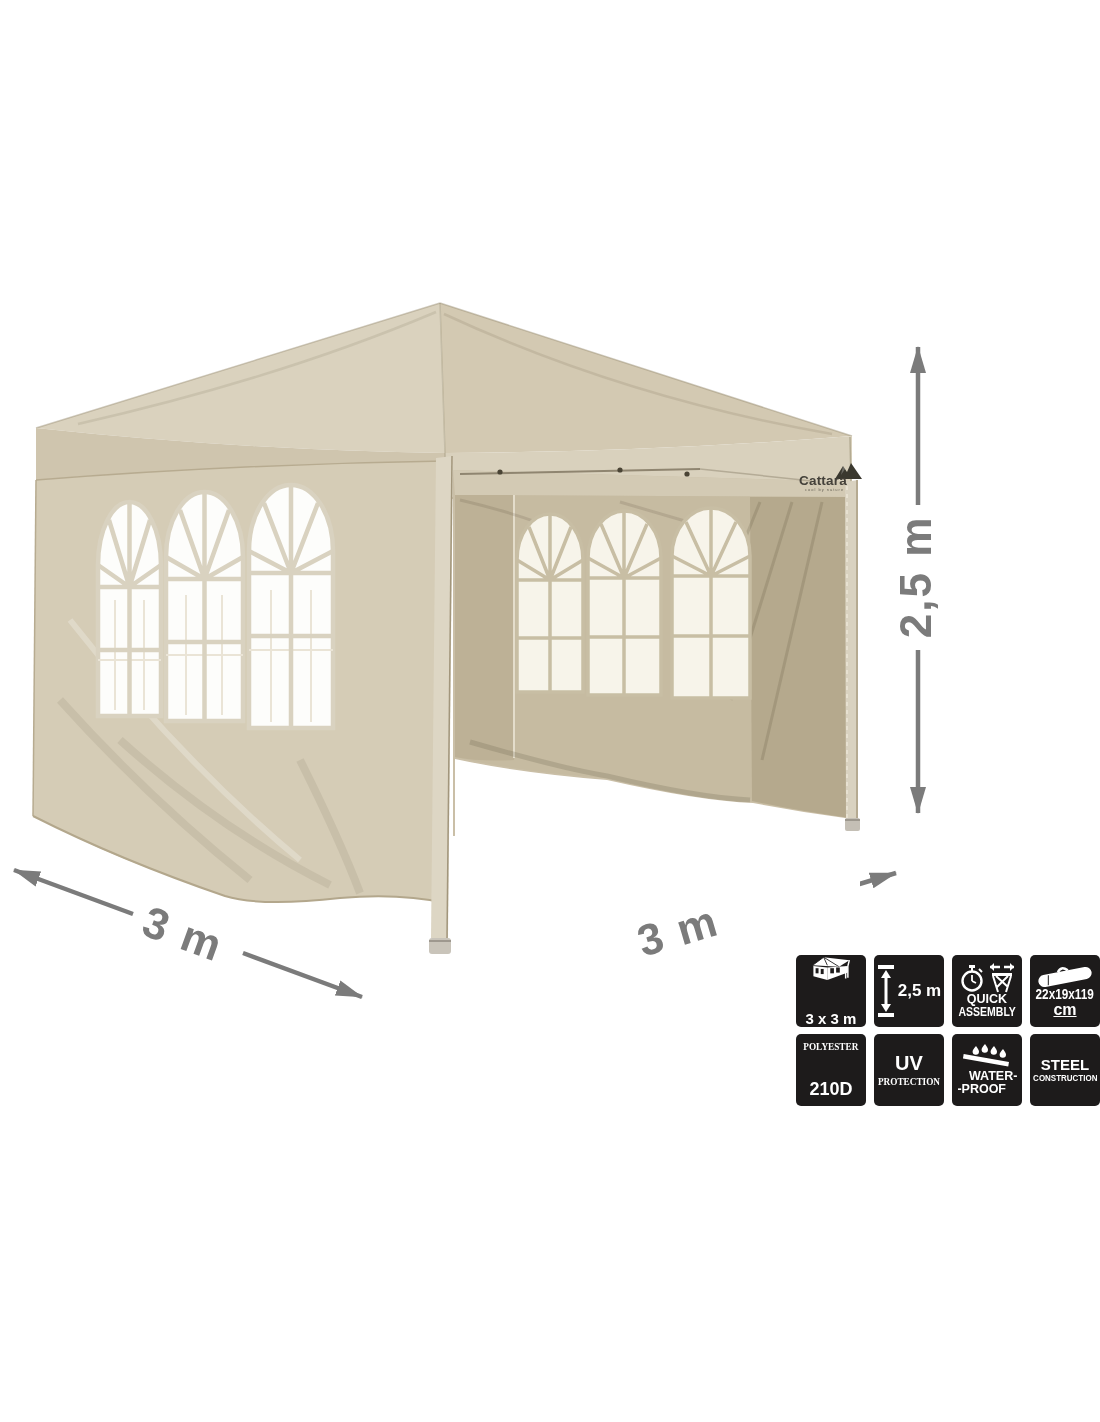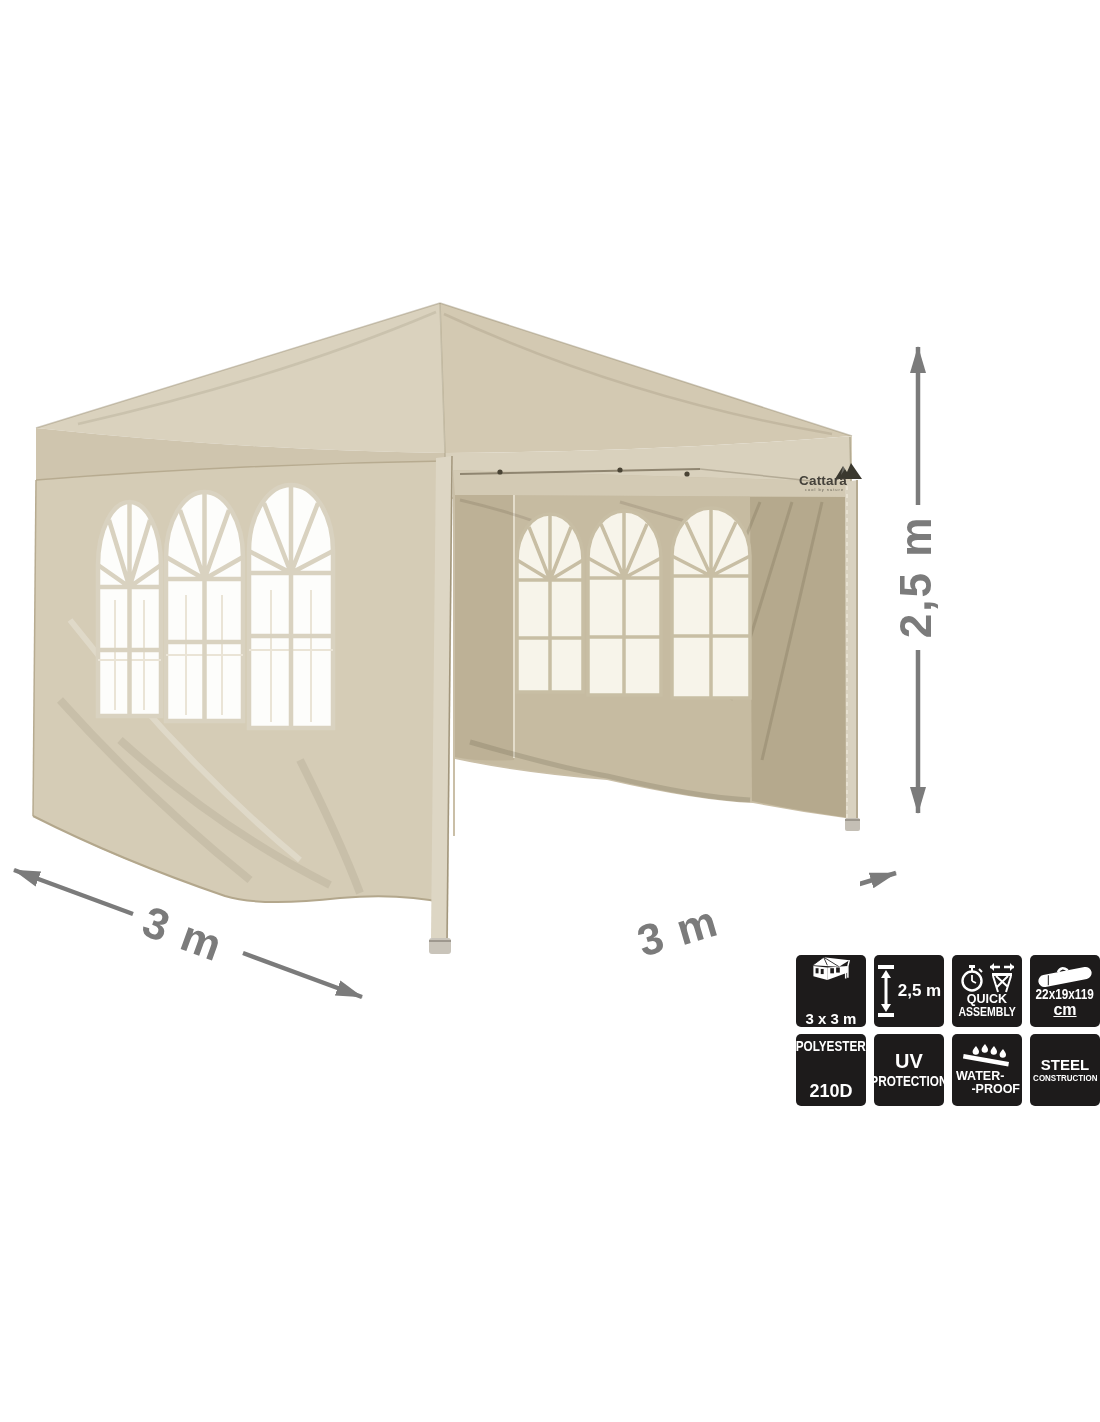--- a/index.html
+++ b/index.html
@@ -21,24 +21,24 @@
 
   
   .badge{position:absolute;width:70px;height:72px;background:#1d1b1b;border-radius:5px;
          color:#fff;display:flex;flex-direction:column;align-items:center;justify-content:center;
          text-align:center;line-height:1.04;font-weight:bold;overflow:hidden;}
   .r1{top:955px;} .r2{top:1034px;}
   .c1{left:796px;gap:28px;} .c2{left:874px;} .c3{left:952px;} .c4{left:1030px;}
   .cond{display:inline-block;transform:scaleX(.84);transform-origin:center;white-space:nowrap;}
   .b-row{display:flex;align-items:center;gap:3px;}
   .t15{font-size:15px;} .t17{font-size:17px;} .t13{font-size:12.5px;} .t14{font-size:14px;}
-  .t12{font-size:16px;text-decoration:underline;} .t11{font-size:14px;} .t21{font-size:18px;} .t24{font-size:20px;}
+  .t12{font-size:16px;text-decoration:underline;} .t11{font-size:11px;font-family:Liberation Serif, serif;} .t21{font-size:18px;} .t24{font-size:20px;}
   .t9{font-size:9.5px;}
-  .shift-r{align-self:flex-end;margin-right:2px;}
-  .shift-l{align-self:flex-start;margin-left:4px;}
+  .shift-r{align-self:flex-end;margin-right:16px;}
+  .shift-l{align-self:flex-start;margin-left:17px;}
   .mt2{margin-top:2px;}
 </style>
 </head>
 <body>
 
 <div id="stage">
 
   <svg id="tent-svg" viewBox="0 0 1100 1422" xmlns="http://www.w3.org/2000/svg">
     <defs>
       <marker id="ah" markerUnits="userSpaceOnUse" markerWidth="30" markerHeight="20" refX="26" refY="9" orient="auto-start-reverse">

